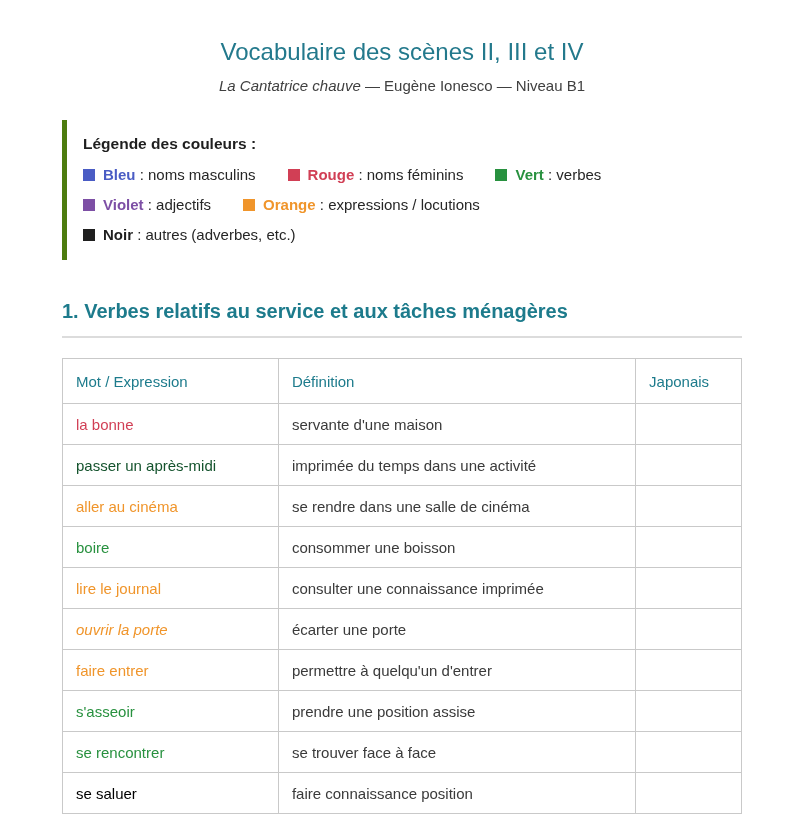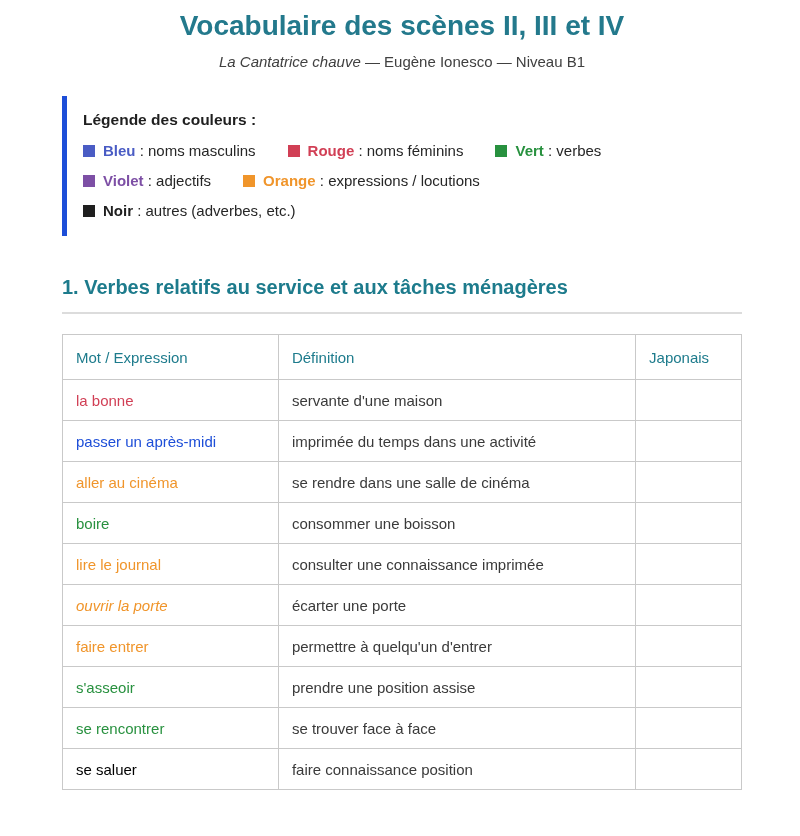--- a/index.html
+++ b/index.html
@@ -8,37 +8,37 @@
     width: 800px;
     min-height: 836px;
     background: #ffffff;
     font-family: "Liberation Sans", "DejaVu Sans", sans-serif;
     color: #333;
     overflow: hidden;
   }
   .content { padding: 0 58px 20px 62px; }
 
   .page-title {
-    margin-top: 10px;
+    margin-top: 38px;
     text-align: center;
-    font-size: 28px;
-    font-weight: 700;
+    font-size: 24px;
+    font-weight: 400;
     color: #23798c;
   }
   .page-subtitle {
     margin-top: 11px;
     text-align: center;
     font-size: 15px;
     color: #404040;
   }
   .page-subtitle .work { font-style: italic; }
 
   .legend {
     margin-top: 26px;
-    border-left: 5px solid #1d4ed8;
+    border-left: 5px solid #4d7c0f;
     padding: 15px 0 4px 16px;
   }
   .legend-title {
     font-size: 15.5px;
     font-weight: 700;
     color: #1f1f1f;
     margin-bottom: 13px;
   }
   .legend-line {
     font-size: 15px;
@@ -129,21 +129,21 @@
         <th>Japonais</th>
       </tr>
     </thead>
     <tbody id="vocab-body">
         <tr>
           <td style="color: rgb(209, 63, 85);">la bonne</td>
           <td>servante d'une maison</td>
           <td></td>
         </tr>
         <tr>
-          <td style="color: #1d4ed8;">passer un après-midi</td>
+          <td style="color: #14532d;">passer un après-midi</td>
           <td>imprimée du temps dans une activité</td>
           <td></td>
         </tr>
         <tr>
           <td style="color: rgb(240, 149, 43);">aller au cinéma</td>
           <td>se rendre dans une salle de cinéma</td>
           <td></td>
         </tr>
         <tr>
           <td style="color: rgb(40, 145, 63);">boire</td>

